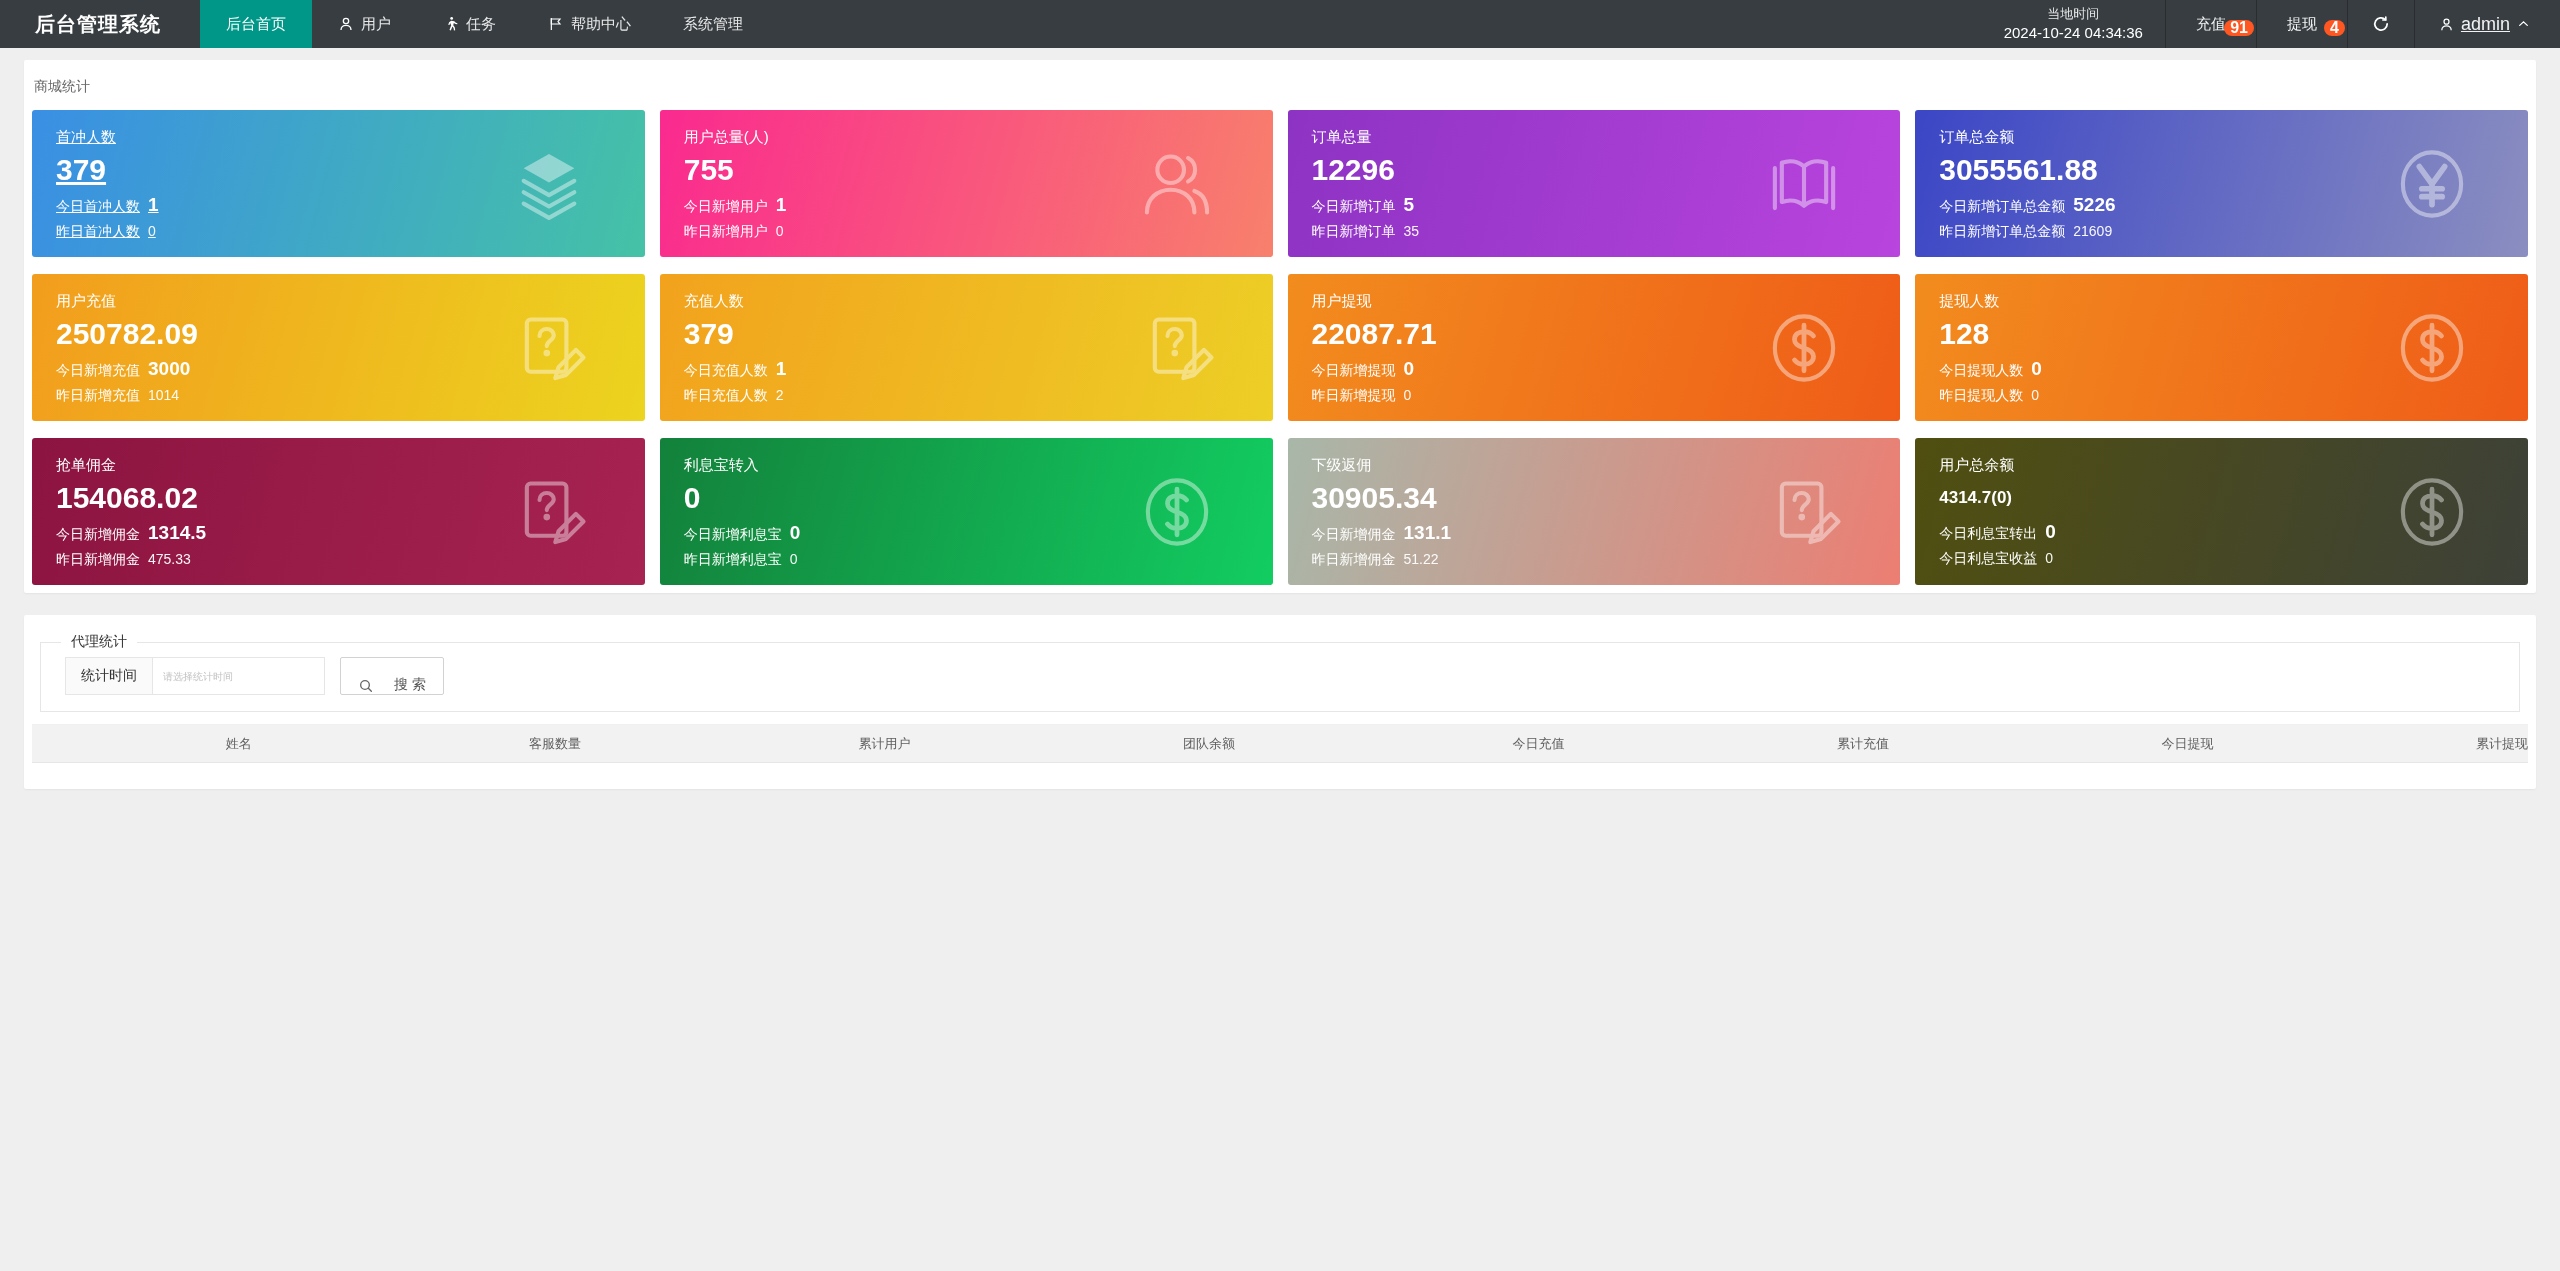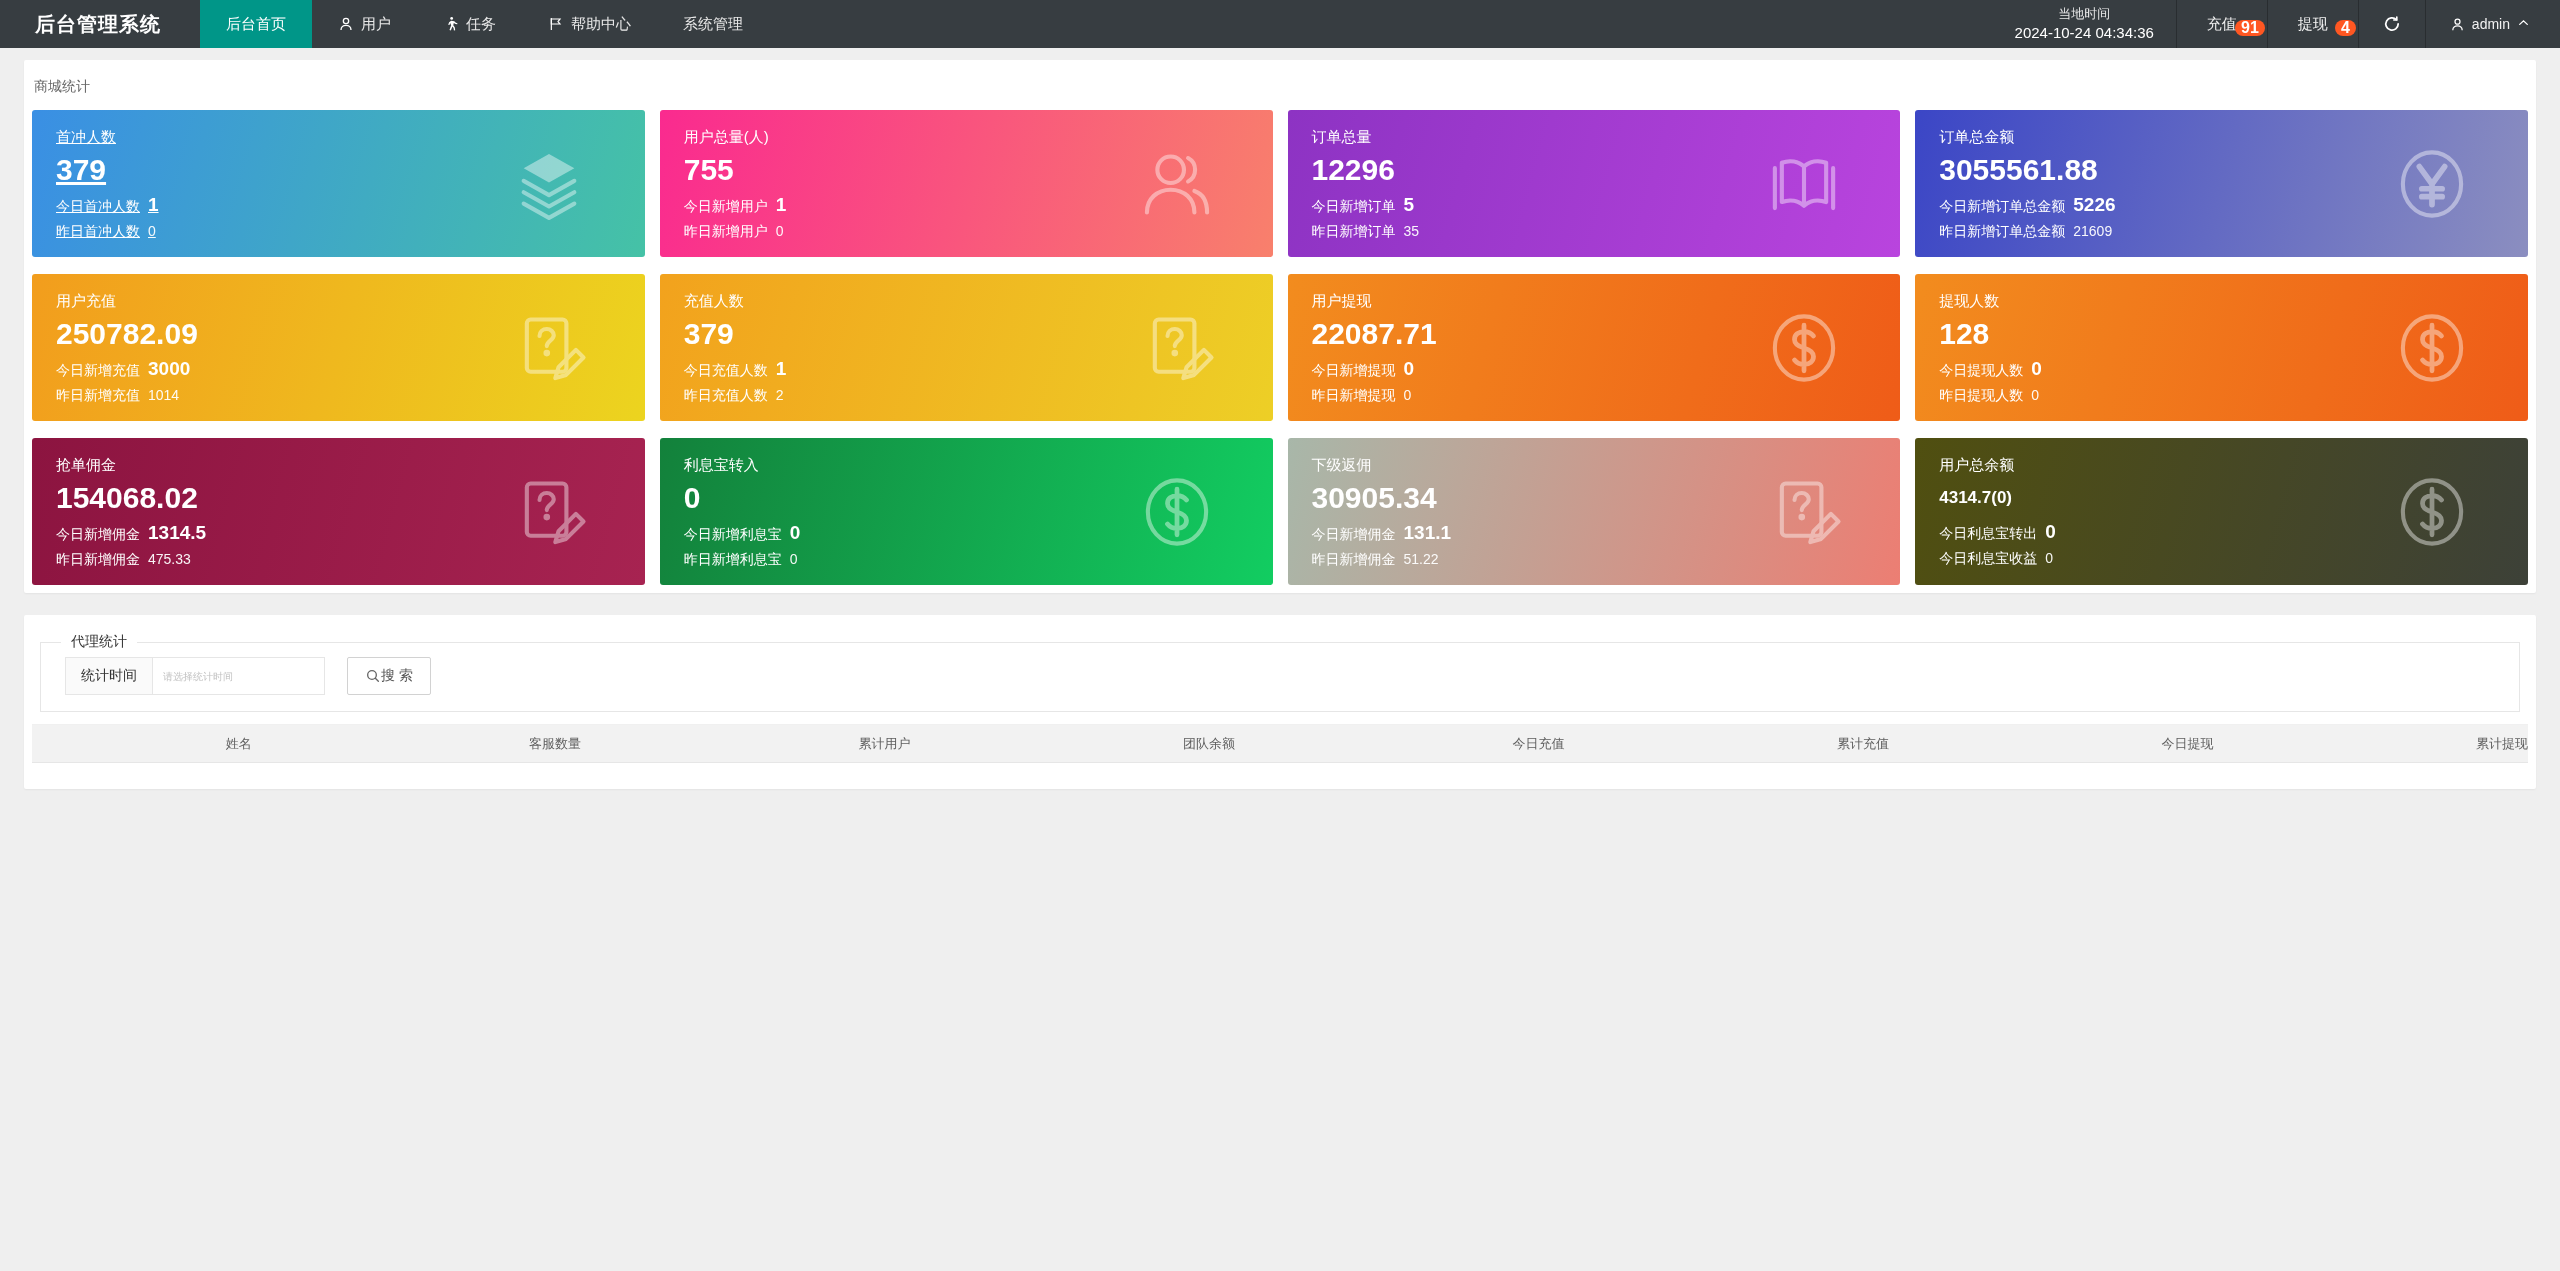--- a/index.html
+++ b/index.html
@@ -37,21 +37,21 @@
   .time-label { font-size:13px; color:#e8e8e8; }
   .time-value { font-size:15px; color:#fff; }
   .nav-link { position:relative; padding:0 30px; font-size:15px; cursor:pointer; }
   .nav-badge {
     position:absolute; top:20px; right:2px; background:#ff5722; color:#fff;
     font-size:16px; line-height:16px; padding:0 6px; border-radius:9px;
     font-weight:700;
   }
   .nav-refresh { padding:0 24px; cursor:pointer; }
   .nav-refresh svg { width:18px; height:18px; }
-  .nav-user { padding:0 30px 0 24px; gap:7px; font-size:14px; cursor:pointer; }
+  .nav-user { padding:0 30px 0 24px; gap:7px; font-size:18px; cursor:pointer;text-decoration:underline; }
   .nav-user svg { width:15px; height:15px; }
   .chev-up svg { width:13px; height:13px; }
   
   .panel {
     background:#fff; margin:12px 24px 0; border-radius:2px;
     box-shadow:0 1px 2px rgba(0,0,0,0.05); padding:8px;
   }
   .panel + .panel { margin-top:22px; }
   .section-title { font-size:14px; color:#666; padding:10px 0 14px 2px; }
   
@@ -84,21 +84,21 @@
     display:flex; align-items:center; padding:0 15px; font-size:14px;
     border:1px solid #e6e6e6; background:#fafafa; color:#333; white-space:nowrap;
   }
   .input-box {
     width:172px; height:38px; border:1px solid #e6e6e6; border-left:none;
     padding:0 10px; font-size:10px; color:#333; outline:none;
     font-family:inherit; background:#fff;
   }
   .input-box::placeholder { color:#c2c2c2; }
   .btn-search {
-    margin-left:22px; height:38px; display:inline-flex; align-items:center; gap:0;
+    margin-left:15px; height:38px; display:inline-flex; align-items:flex-end; gap:20px;
     padding:0 17px; background:#fff; border:1px solid #d2d2d2; border-radius:2px;
     font-size:14px; color:#555; cursor:pointer; font-family:inherit;
   }
   .btn-search svg { width:16px; height:16px; }
   
   .agent-table { width:100%; border-collapse:collapse; table-layout:fixed; margin-top:12px; }
   .agent-table th {
     background:#f2f2f2; height:38px; font-size:13px; font-weight:400;
     color:#5e5e5e; text-align:right; padding-left:21px;
     border-bottom:1px solid #e6e6e6; border-top:1px solid #f0f0f0;

